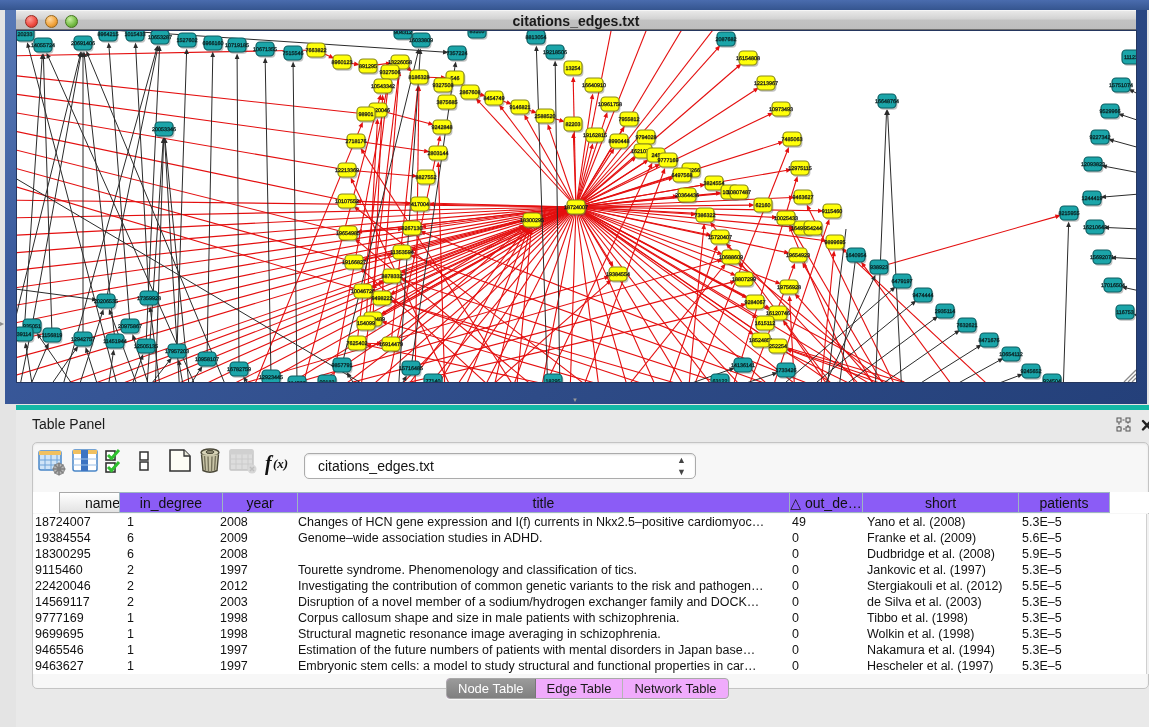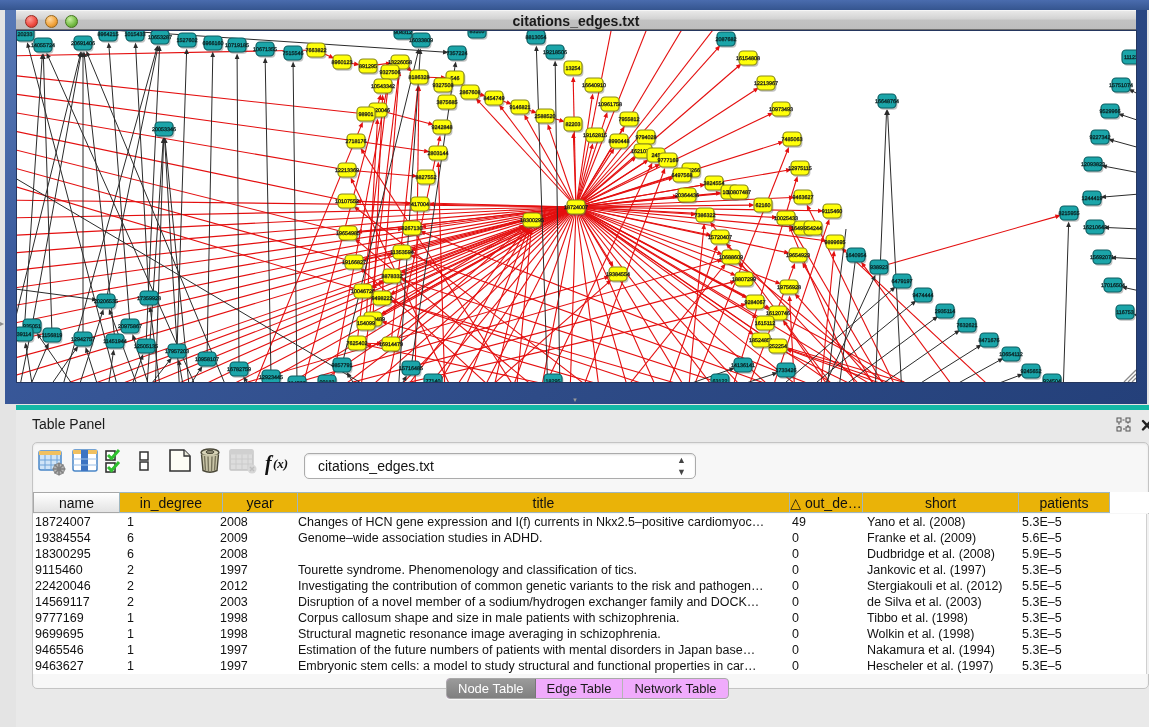--- a/index.html
+++ b/index.html
@@ -20,22 +20,22 @@
 #canvas{position:absolute;left:17px;top:31px;width:1119px;height:351px;background:#ffffff;overflow:hidden;outline:1px solid #24365e;}
 
 #tpanel{position:absolute;left:16px;top:405px;width:1149px;height:364px;background:#e9e9e9;border-top:5px solid #14b8a6;}
 #tptitle{position:absolute;left:16px;top:6px;font-size:14px;color:#1a1a1a;}
 #tpicons{position:absolute;right:10px;top:6px;}
 #inner{position:absolute;left:16px;top:32px;width:1117px;height:247px;background:#f7f7f7;border:1px solid #c4c4c4;border-radius:5px;box-shadow:inset 0 1px 2px rgba(0,0,0,0.08);}
 #toolbar{position:absolute;left:0;top:0;width:100%;height:46px;}
 #combo{position:absolute;left:271px;top:10px;width:392px;height:26px;background:#fff;border:1px solid #ababab;border-radius:5px;font-size:14px;color:#111;line-height:24px;padding-left:13px;box-shadow:inset 0 1px 2px rgba(0,0,0,0.12);}
 #combo .steppers{position:absolute;right:9px;top:0px;font-size:9px;color:#444;line-height:12px;text-align:center;}
 #thead{position:absolute;left:0px;top:49px;width:1116px;height:21px;background:#fff;}
-#thead .th{position:absolute;top:0;height:21px;border:1px solid #9eb6c0;border-right:none;background:#eab308;font-size:14px;color:#111;text-align:center;line-height:20px;}
-#thead .th.gray{background:linear-gradient(180deg,#ffffff,#e3e3e3);border-color:#a8a8a8;}
+#thead .th{position:absolute;top:0;height:21px;border:1px solid #9eb6c0;border-right:none;background:#8b5cf6;font-size:14px;color:#111;text-align:center;line-height:20px;}
+#thead .th.gray{background:linear-gradient(180deg,#ffffff,#e3e3e3);border-color:#a8a8a8;margin-left:26px;}
 #tbody{position:absolute;left:0px;top:70.5px;width:1113px;height:160px;background:#fff;}
 .tr{position:relative;height:16px;font-size:12.5px;color:#111;white-space:nowrap;}
 .tr>div{position:absolute;top:0;height:16px;line-height:16px;overflow:hidden;}
 .c0{left:2px;width:86px;}.c1{left:94px;width:90px;}.c2{left:187px;width:75px;}
 .c3{left:265px;width:482px;}.c4{left:759px;width:66px;}.c5{left:834px;width:153px;}.c6{left:989px;width:85px;}
 #vscroll{position:absolute;left:1113px;top:70.5px;width:16px;height:160px;background:#f2f2f2;border-left:1px solid #d0d0d0;}
 #vthumb{position:absolute;left:2px;top:2px;width:11px;height:38px;border-radius:6px;background:linear-gradient(90deg,#c6c6c6,#ababab);}
 #tabs{position:absolute;left:430px;top:268px;height:21px;display:flex;border:1px solid #a9a9a9;border-radius:4px;overflow:hidden;background:#f0abfc;box-shadow:0 1px 0 rgba(255,255,255,0.7);}
 #tabs .tab{font-size:13px;color:#1a1a1a;line-height:19px;padding:0 11px;border-right:1px solid #b5b5b5;}
 #tabs .tab.sel{background:linear-gradient(180deg,#9b9b9b,#7f7f7f);color:#fff;border-right-color:#777;}

